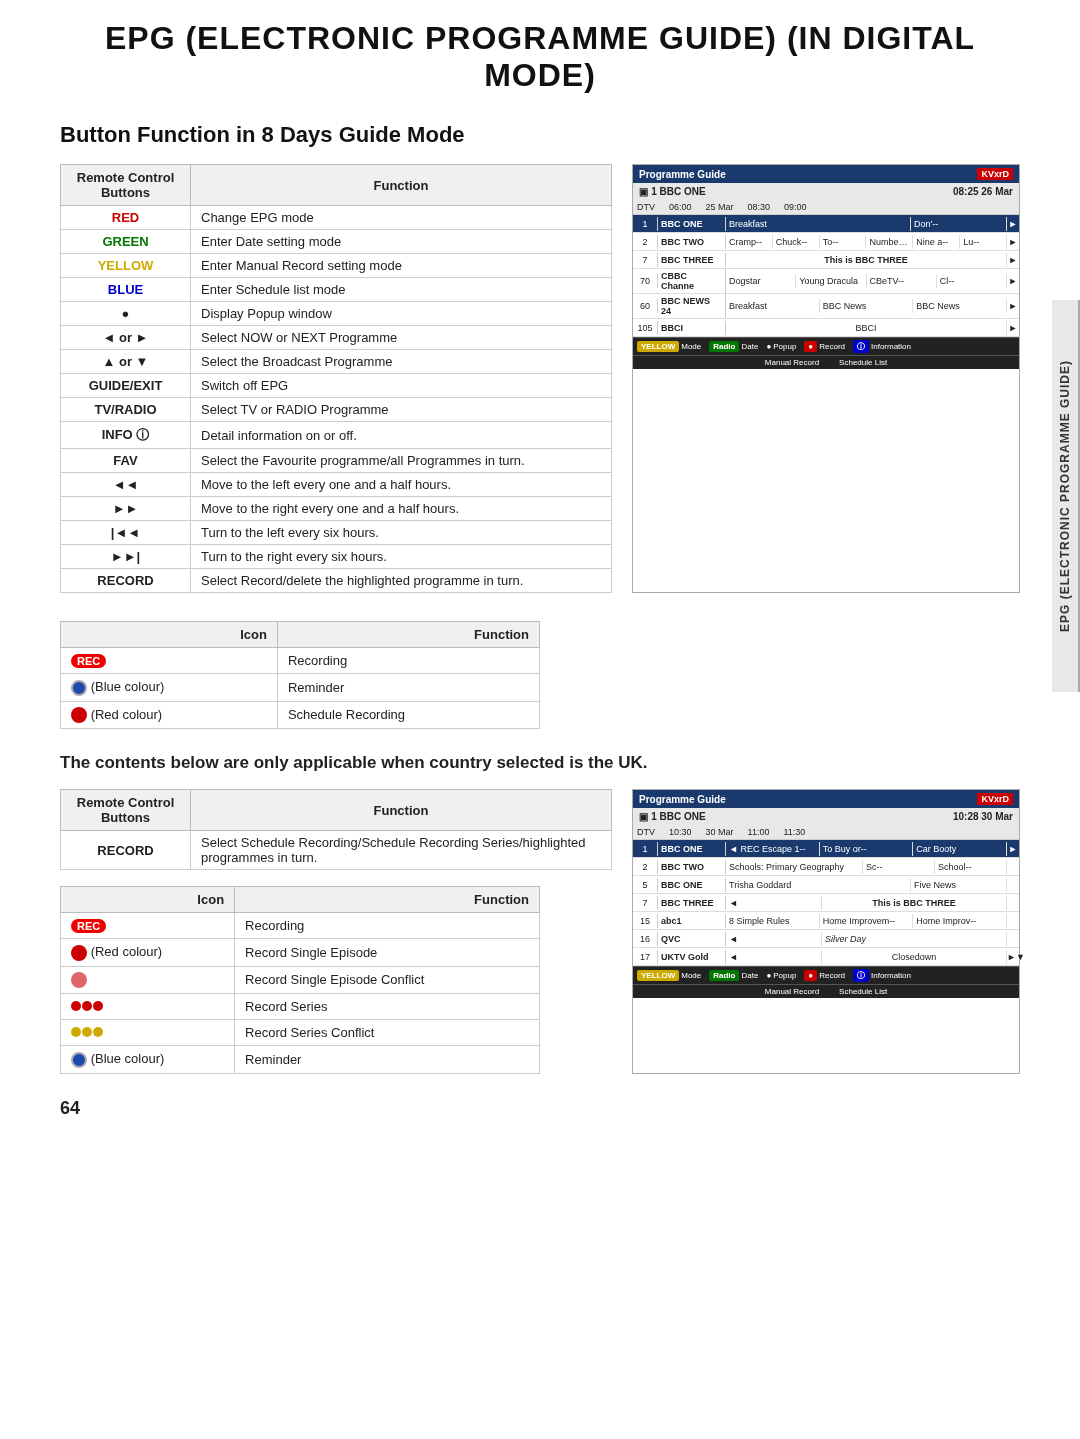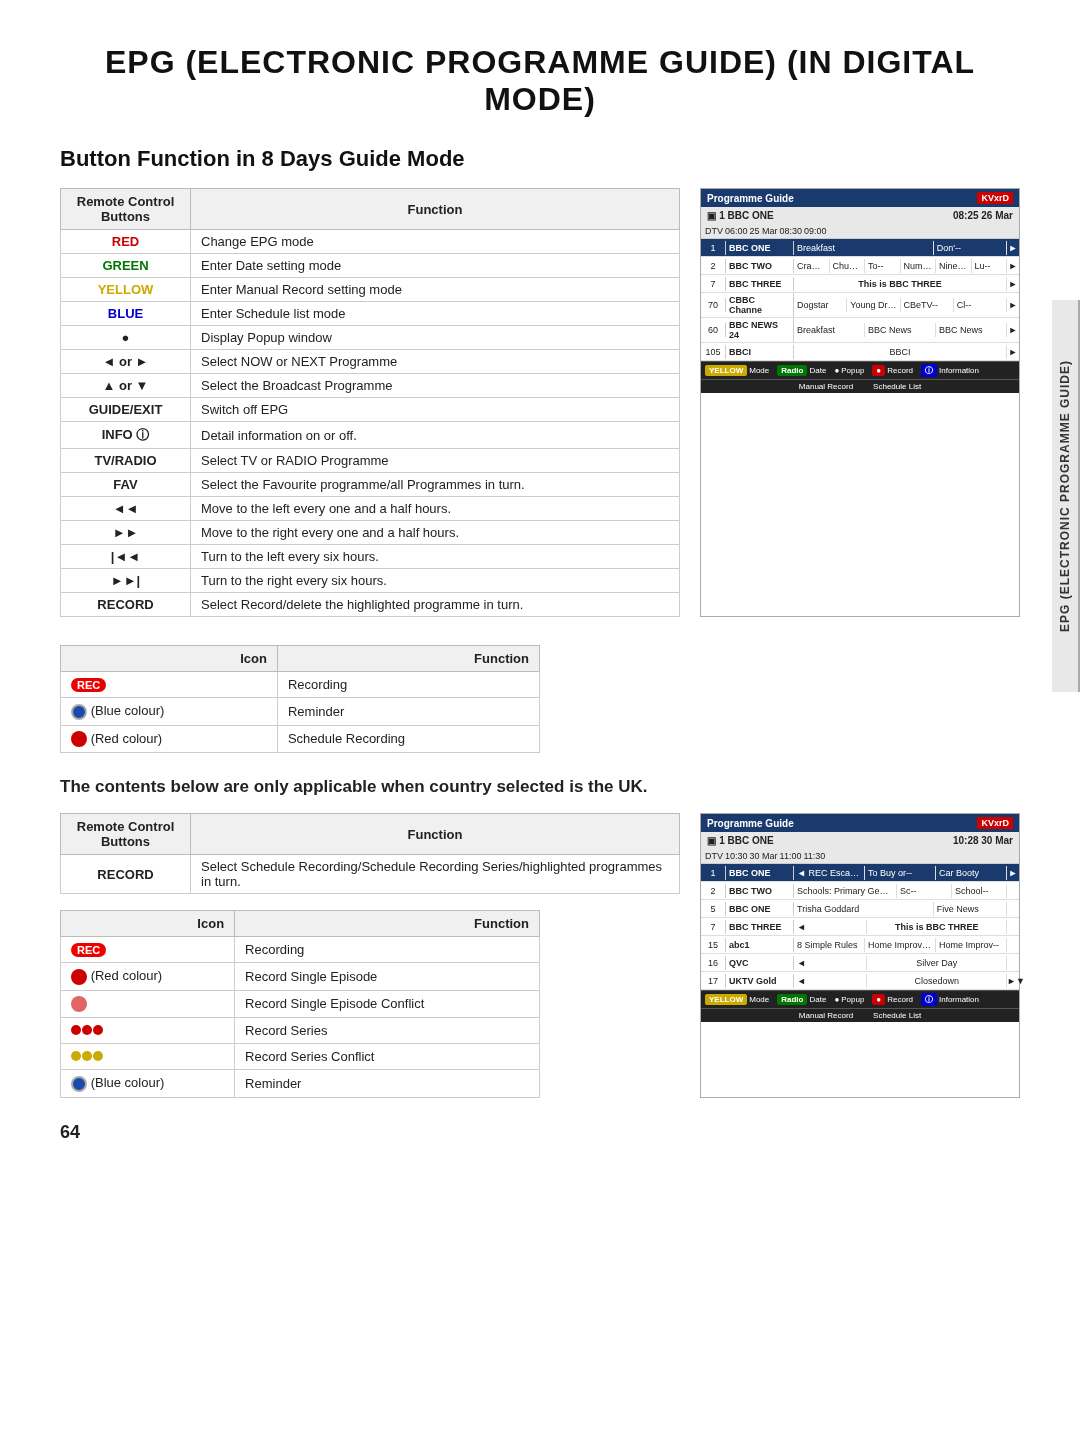--- a/index.html
+++ b/index.html
@@ -6,21 +6,21 @@
     body {
       width: 1080px;
       min-height: 1439px;
       background: #fff;
       font-family: Arial, Helvetica, sans-serif;
       color: #222;
       position: relative;
     }
 
     .page-container {
-      padding: 44px 60px 40px 60px;
+      padding: 20px 60px 40px 60px;
     }
 
     .main-title {
       font-size: 32px;
       font-weight: 900;
       text-align: center;
       letter-spacing: 1px;
       margin-bottom: 28px;
       color: #111;
     }
@@ -69,21 +69,21 @@
       width: 130px;
     }
 
     .btn-red { color: #cc0000; }
     .btn-green { color: #007700; }
     .btn-yellow { color: #ccaa00; }
     .btn-blue { color: #0000cc; }
 
     
     .prog-guide-box {
-      width: 320px;
+      width: 388px;
       border: 1px solid #aaa;
       background: #fff;
       font-size: 10px;
     }
 
     .prog-guide-header {
       background: #1a3a6e;
       color: #fff;
       padding: 3px 6px;
       display: flex;
@@ -97,21 +97,21 @@
       background: #c00;
       padding: 1px 4px;
       font-size: 9px;
     }
 
     .prog-guide-time-row {
       background: #e8e8e8;
       display: flex;
       padding: 2px 4px;
       font-size: 9px;
-      gap: 2px;
+      gap: 14px;
       border-bottom: 1px solid #ccc;
     }
 
     .prog-row {
       display: flex;
       align-items: center;
       border-bottom: 1px solid #ddd;
       min-height: 18px;
     }
 
@@ -350,26 +350,26 @@
           </tr>
           <tr>
             <td>▲ or ▼</td>
             <td>Select the Broadcast Programme</td>
           </tr>
           <tr>
             <td>GUIDE/EXIT</td>
             <td>Switch off EPG</td>
           </tr>
           <tr>
+            <td>TV/RADIO</td>
+            <td>Select TV or RADIO Programme</td>
+          </tr>
+          <tr>
             <td>INFO ⓘ</td>
             <td>Detail information on or off.</td>
-          </tr>
-          <tr>
-            <td>TV/RADIO</td>
-            <td>Select TV or RADIO Programme</td>
           </tr>
           <tr>
             <td>FAV</td>
             <td>Select the Favourite programme/all Programmes in turn.</td>
           </tr>
           <tr>
             <td>◄◄</td>
             <td>Move to the left every one and a half hours.</td>
           </tr>
           <tr>
@@ -680,21 +680,21 @@
           <div class="prog-show">Home Improv--</div>
         </div>
         <div class="prog-arrow"></div>
       </div>
 
       <div class="prog-row">
         <div class="prog-ch-num">16</div>
         <div class="prog-ch-name">QVC</div>
         <div class="prog-shows">
           <div class="prog-show">◄</div>
-          <div class="prog-show wide" style="text-align:center;">Silver Day</div>
+          <div class="prog-show wide" style="text-align:left;font-style:italic;">Silver Day</div>
         </div>
         <div class="prog-arrow"></div>
       </div>
 
       <div class="prog-row">
         <div class="prog-ch-num">17</div>
         <div class="prog-ch-name">UKTV Gold</div>
         <div class="prog-shows">
           <div class="prog-show">◄</div>
           <div class="prog-show wide" style="text-align:center;">Closedown</div>

